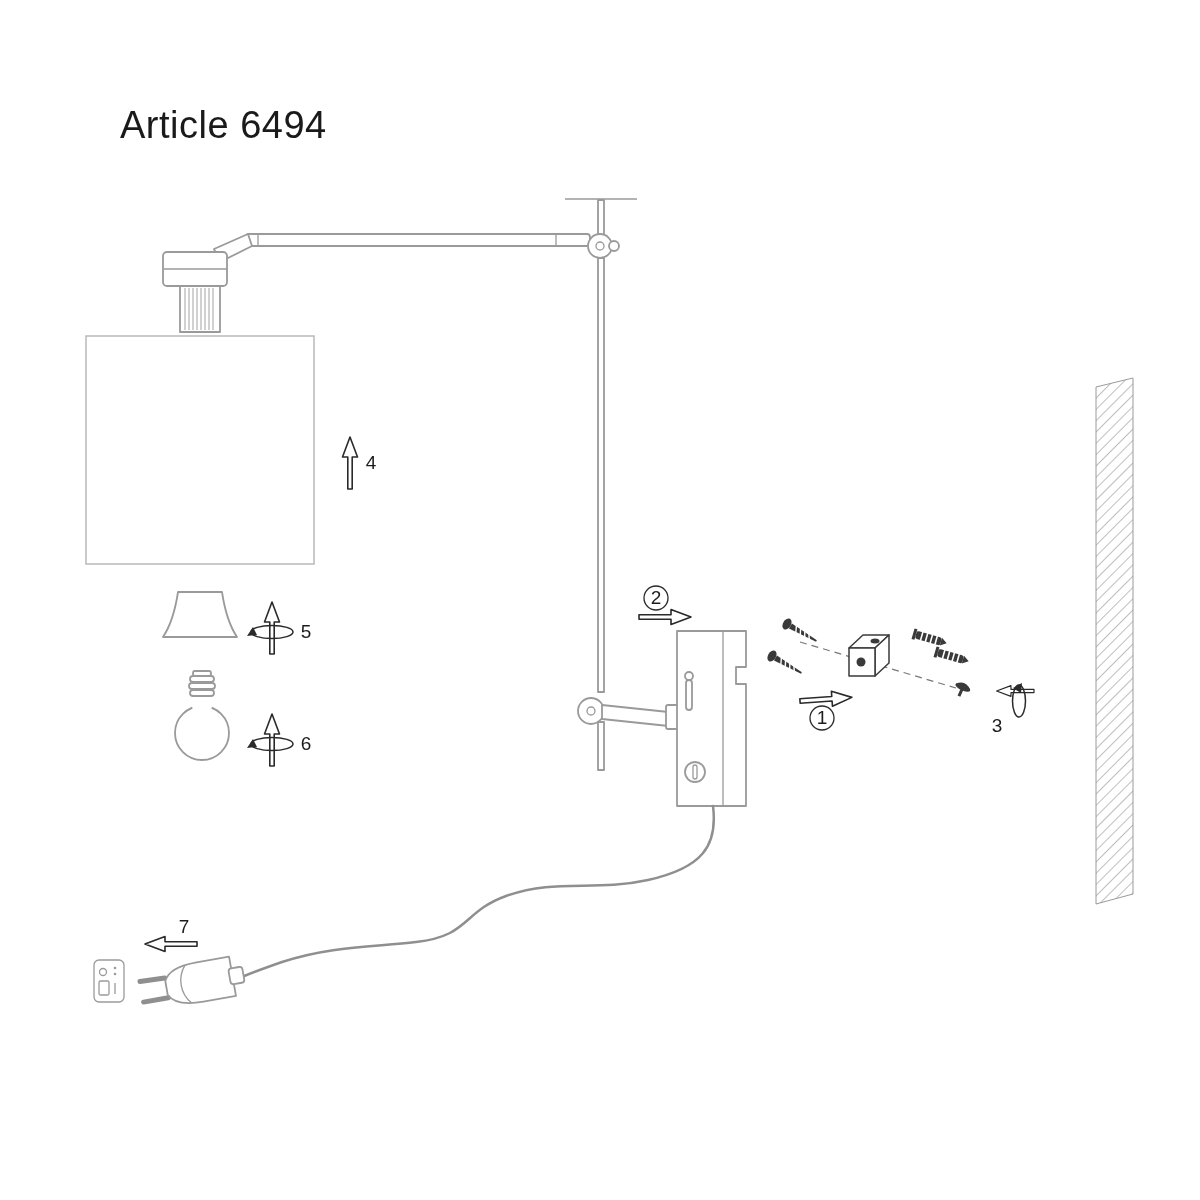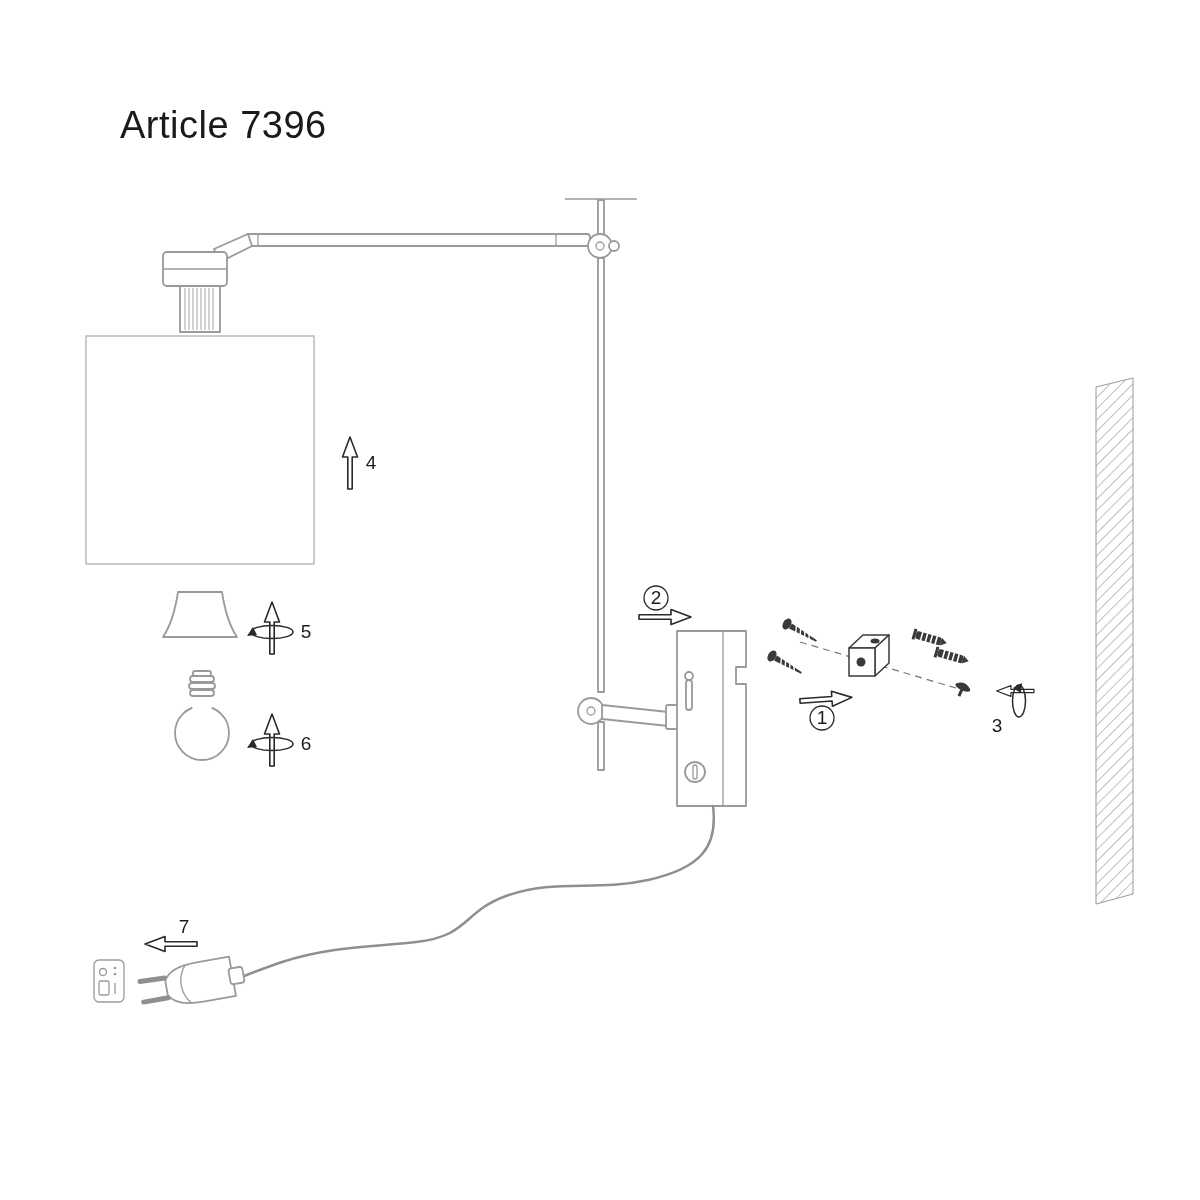--- a/index.html
+++ b/index.html
@@ -23,21 +23,21 @@
   .rot     { stroke:#2a2a2a; fill:none; stroke-width:1.5; }
   .lbl     { font-family:"Liberation Sans", sans-serif; font-size:19px; fill:#1c1c1c; text-anchor:middle; }
   .lbl-ring{ stroke:#2a2a2a; fill:#ffffff; stroke-width:1.3; }
   .dash    { stroke:#777777; stroke-width:1.2; stroke-dasharray:7 5; fill:none; }
 </style>
 </head>
 <body>
 
 <div class="canvas">
 
-  <div class="title">Article 7396</div>
+  <div class="title">Article 6494</div>
 
   <svg width="1200" height="1200" viewBox="0 0 1200 1200">
 
     <defs>
       <pattern id="hatch" patternUnits="userSpaceOnUse" width="8" height="8" patternTransform="rotate(45)">
         <line x1="0" y1="0" x2="0" y2="8" stroke="#9a9a9a" stroke-width="1.3"></line>
       </pattern>
       <path id="arrow" d="M0,-2.2 L32,-2.2 L32,-7.5 L52,0 L32,7.5 L32,2.2 L0,2.2 Z"></path>
     </defs>
 

